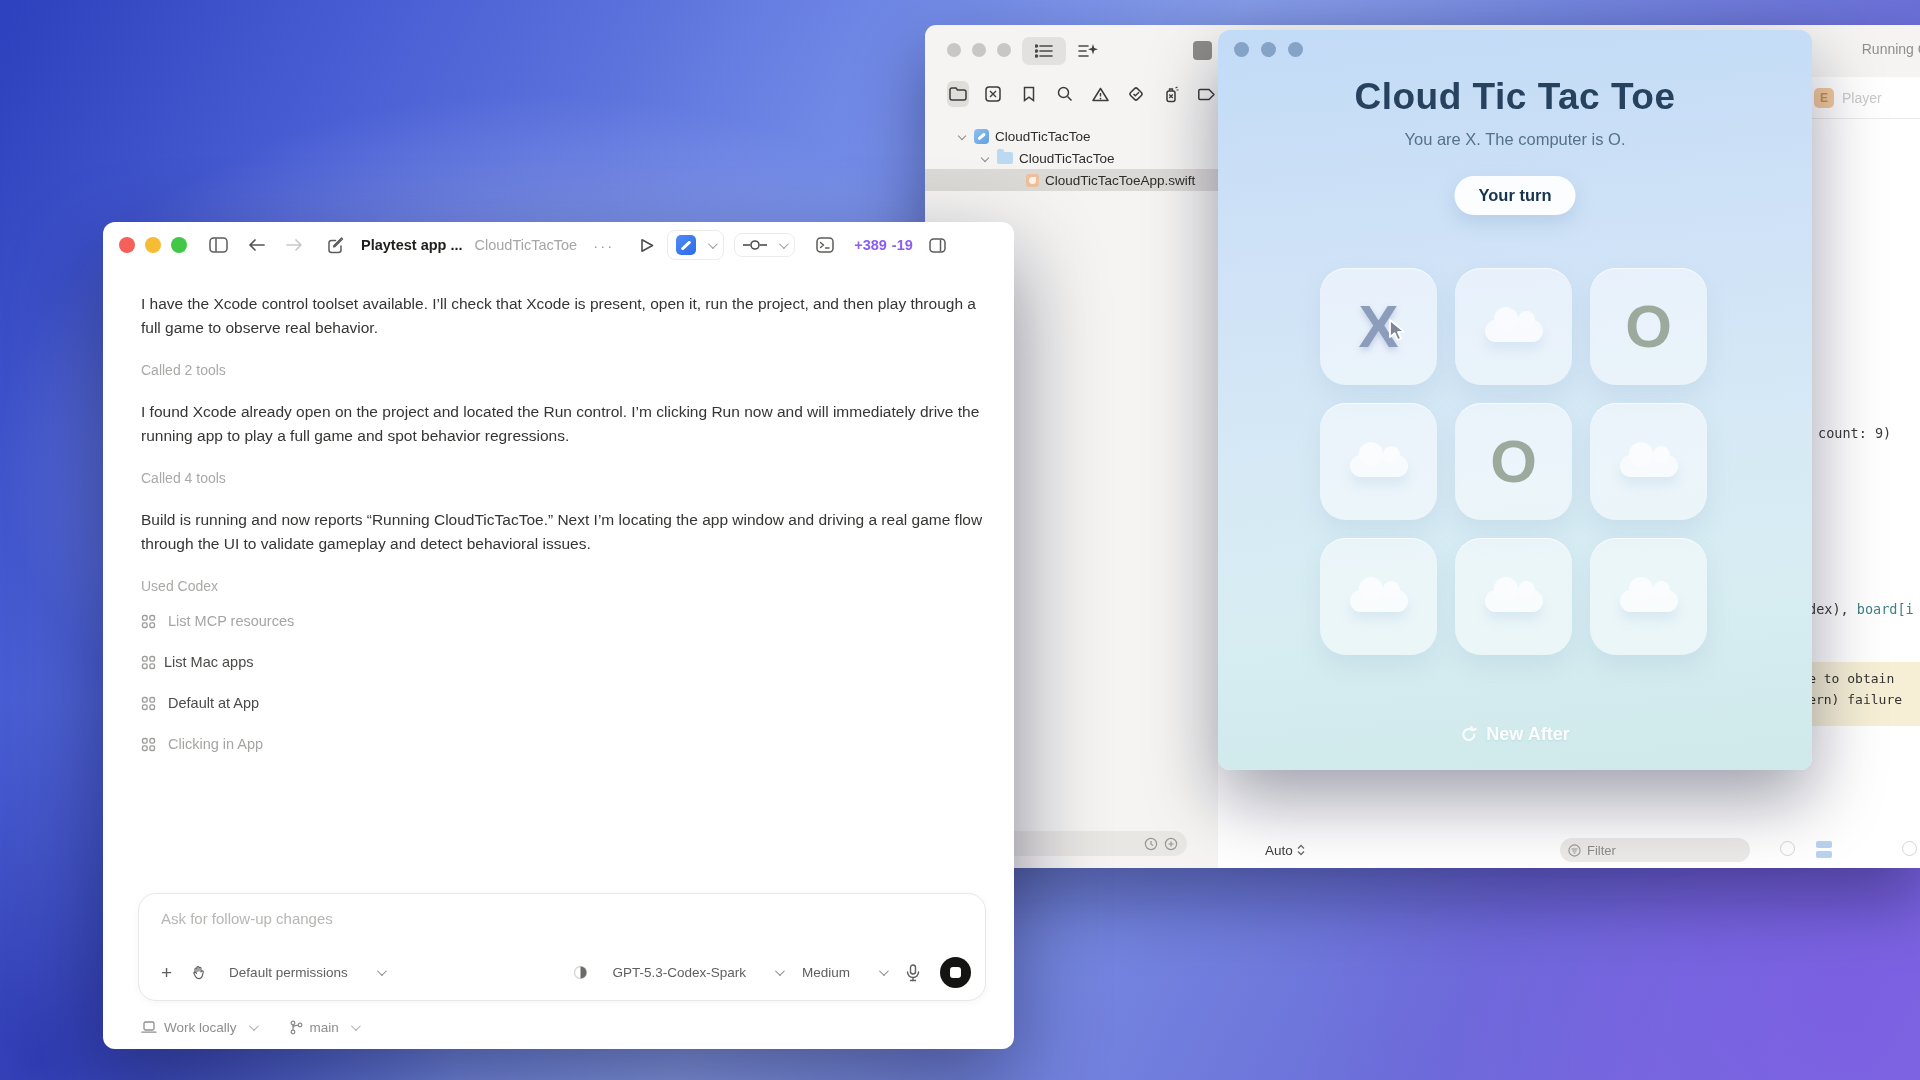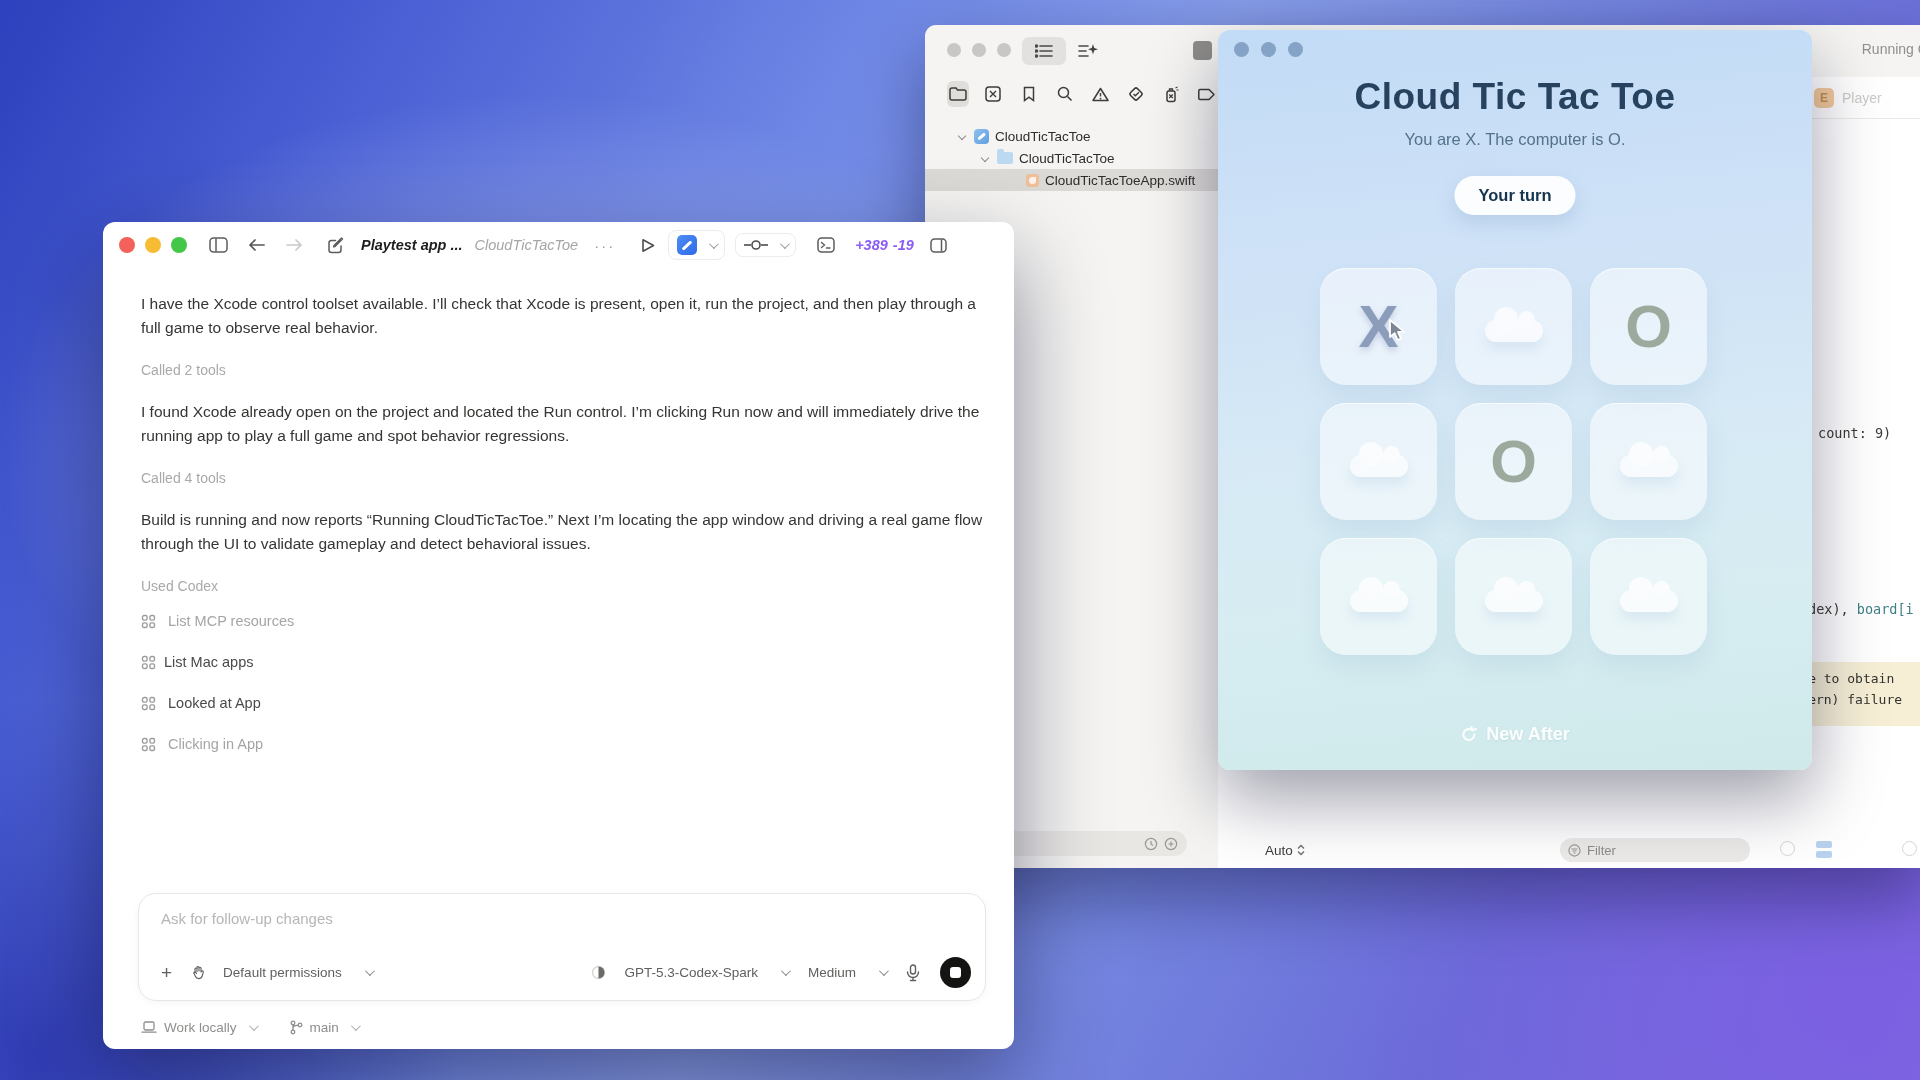--- a/index.html
+++ b/index.html
@@ -79,21 +79,21 @@
   .cell .mark.x { color:#8c9cbb; text-shadow:0 3px 6px rgba(120,135,180,.35); }
   .cell .mark.o { color:#9caa9e; }
   .cloudshape { position:relative; width:58px; height:22px; background:rgba(255,255,255,.9); border-radius:12px; box-shadow:0 8px 12px rgba(165,195,220,.35); opacity:.75; margin-top:8px; }
   .cloudshape::before { content:""; position:absolute; left:9px; top:-13px; width:24px; height:24px; background:#fff; border-radius:50%; }
   .cloudshape::after { content:""; position:absolute; right:8px; top:-9px; width:17px; height:17px; background:#fff; border-radius:50%; }
   #ttt .newgame { position:absolute; left:50%; transform:translateX(-50%); top:694px; display:flex; align-items:center; gap:9px; font-size:18px; font-weight:bold; color:rgba(255,255,255,.95); text-shadow:0 1px 2px rgba(160,200,210,.4); }
   #cursor { position:absolute; left:168px; top:288px; z-index:5; }
 
   
   #codex { left:103px; top:222px; width:911px; height:827px; background:#fff; border-radius:12px; box-shadow:0 35px 90px rgba(5,5,40,.45); z-index:40; color:#2f2f2d; }
-  #codex .titlebar { position:absolute; left:0; top:0; right:0; height:46px; display:flex; align-items:center; padding:0 16px;font-style:italic; }
+  #codex .titlebar { position:absolute; left:0; top:0; right:0; height:46px; display:flex; align-items:center; padding:0 16px; }
   #codex .lights { display:flex; gap:10px; margin-right:16px; }
   #codex .tb-ic { color:#5c5c5a; display:flex; align-items:center; justify-content:center; width:30px; height:28px; border-radius:6px; }
   #codex .title { font-size:14.5px; font-weight:bold; color:#1e1e1c; margin:0 4px 0 10px; white-space:nowrap; }
   #codex .proj { font-size:14.5px; color:#a6a6a4; margin:0 8px; white-space:nowrap; }
   #codex .dots { color:#9a9a98; font-size:15px; letter-spacing:2px; margin:0 8px; }
   .tb-pill { display:flex; align-items:center; gap:7px; border:1px solid #ececea; border-radius:8px; padding:4px 8px; margin:0 5px; }
   .xicon { width:20px; height:20px; border-radius:5px; background:linear-gradient(135deg,#4d8df5,#2f6ae8); position:relative; }
   .xicon::after { content:""; position:absolute; left:4px; top:9px; width:12px; height:3px; background:#fff; border-radius:2px; transform:rotate(-42deg); }
   .diff-add { color:#8b5cf6; font-size:14.5px; font-weight:bold; margin-left:14px;text-align:center; }
   .diff-del { color:#8b5cf6; font-size:14.5px; font-weight:bold; margin:0 10px 0 5px; }
@@ -103,21 +103,21 @@
   .usedlabel { color:#a9a9a7; font-size:14px; margin-bottom:10px; }
   .toolrow { display:flex; align-items:center; gap:12px; height:26px; margin-bottom:15px; font-size:14.5px; }
   .toolrow .t-done { color:#4a4a48; }
   .toolrow .t-dim { color:#a5a5a3; }
   .gridglyph { color:#9c9c9a; }
   
   #codex .composer { position:absolute; left:35px; top:671px; width:848px; height:108px; border:1px solid #e7e7e5; border-radius:18px; box-shadow:0 2px 8px rgba(0,0,0,.04); background:#fff; }
   #codex .composer input { position:absolute; left:22px; top:16px; width:780px; border:none; outline:none; font-size:15px; color:#3a3a38; font-family:"Liberation Sans", sans-serif; }
   #codex .composer input::placeholder { color:#b6b6b4; }
   .comp-row { position:absolute; left:16px; right:14px; bottom:12px; display:flex; align-items:center; gap:8px; color:#5f5f5d; font-size:13.5px; }
-  .comp-ctl { display:flex; align-items:center; gap:18px; padding:4px 6px; border-radius:8px; white-space:nowrap;justify-content:flex-end; }
+  .comp-ctl { display:flex; align-items:center; gap:24px; padding:4px 6px; border-radius:8px; white-space:nowrap;justify-content:flex-end; }
   .plusglyph { font-size:19px; color:#5f5f5d; padding:0 6px; }
   .sendbtn { width:31px; height:31px; border-radius:50%; background:#141412; display:flex; align-items:center; justify-content:center; margin-left:6px; }
   .sendbtn span { width:11px; height:11px; border-radius:3px; background:#fff; display:block; }
   
   #codex .statusbar { position:absolute; left:38px; bottom:14px; display:flex; align-items:center; gap:34px; color:#8e8e8c; font-size:13.5px; }
   .sb-item { display:flex; align-items:center; gap:7px; }
   svg { display:block; }
 </style>
 </head>
 <body>
@@ -430,21 +430,21 @@
     </div>
     <div class="toolrow">
       <svg class="gridglyph" width="15" height="15" viewBox="0 0 15 15">
           <g fill="none" stroke="#9c9c9a" stroke-width="1.4">
             <rect x="1.5" y="1.5" width="4.6" height="4.6" rx="1.6"></rect>
             <rect x="8.9" y="1.5" width="4.6" height="4.6" rx="1.6"></rect>
             <rect x="1.5" y="8.9" width="4.6" height="4.6" rx="1.6"></rect>
             <rect x="8.9" y="8.9" width="4.6" height="4.6" rx="1.6"></rect>
           </g>
         </svg>
-      <span class="t-done">Looked at App</span>
+      <span class="t-done">Default at App</span>
     </div>
     <div class="toolrow">
       <svg class="gridglyph" width="15" height="15" viewBox="0 0 15 15">
           <g fill="none" stroke="#9c9c9a" stroke-width="1.4">
             <rect x="1.5" y="1.5" width="4.6" height="4.6" rx="1.6"></rect>
             <rect x="8.9" y="1.5" width="4.6" height="4.6" rx="1.6"></rect>
             <rect x="1.5" y="8.9" width="4.6" height="4.6" rx="1.6"></rect>
             <rect x="8.9" y="8.9" width="4.6" height="4.6" rx="1.6"></rect>
           </g>
         </svg>

